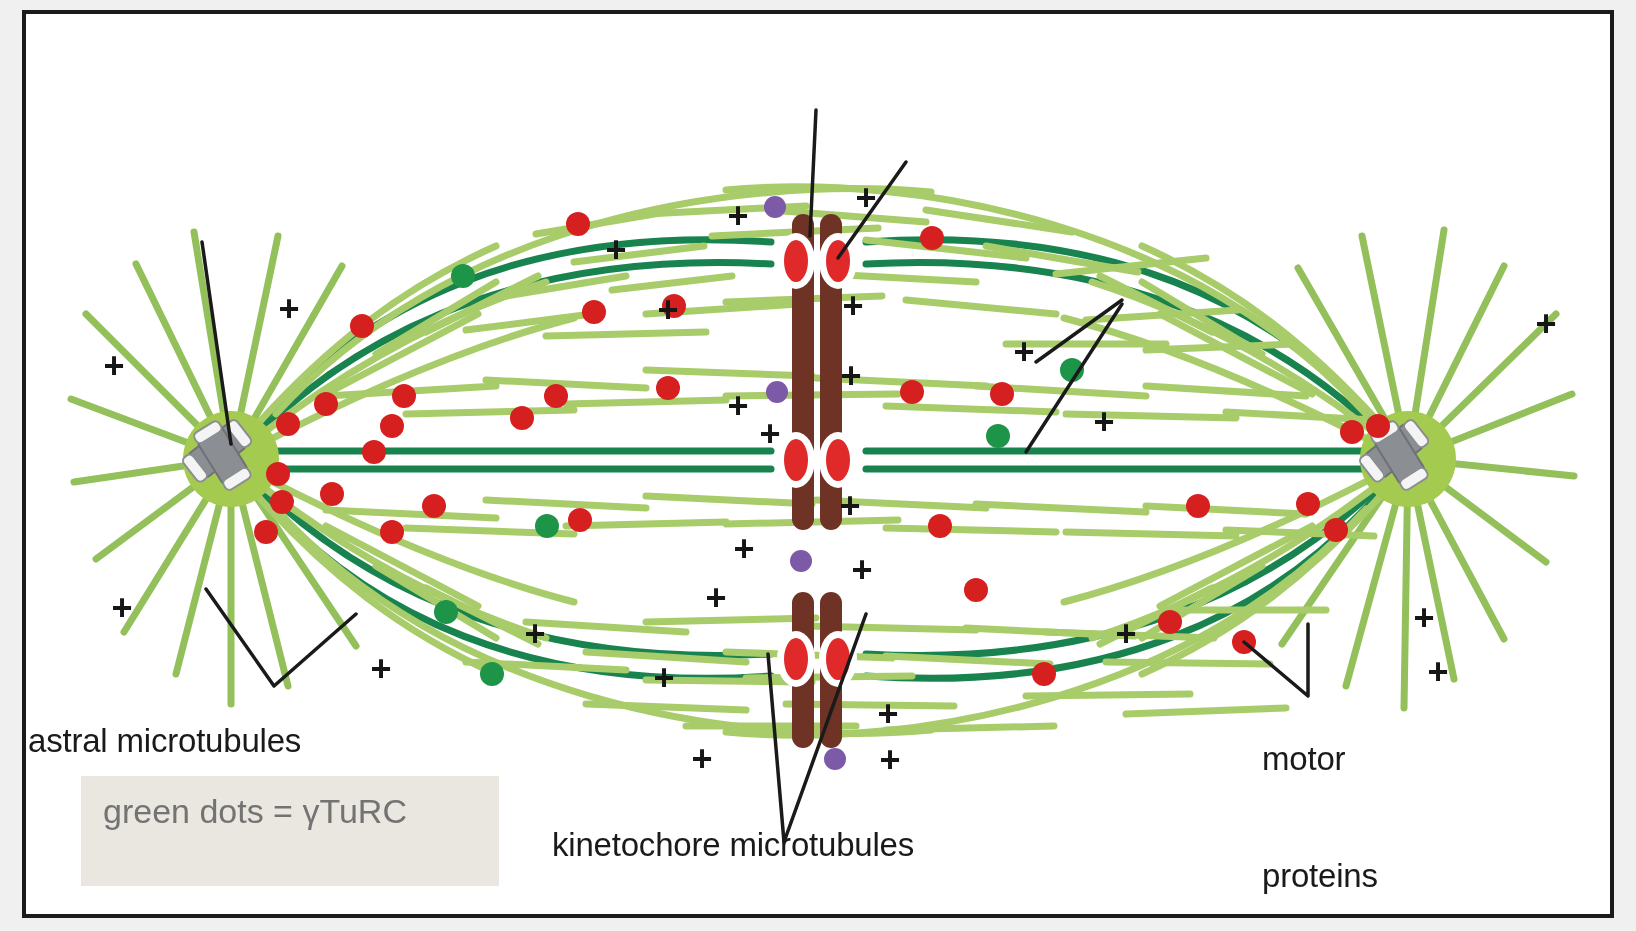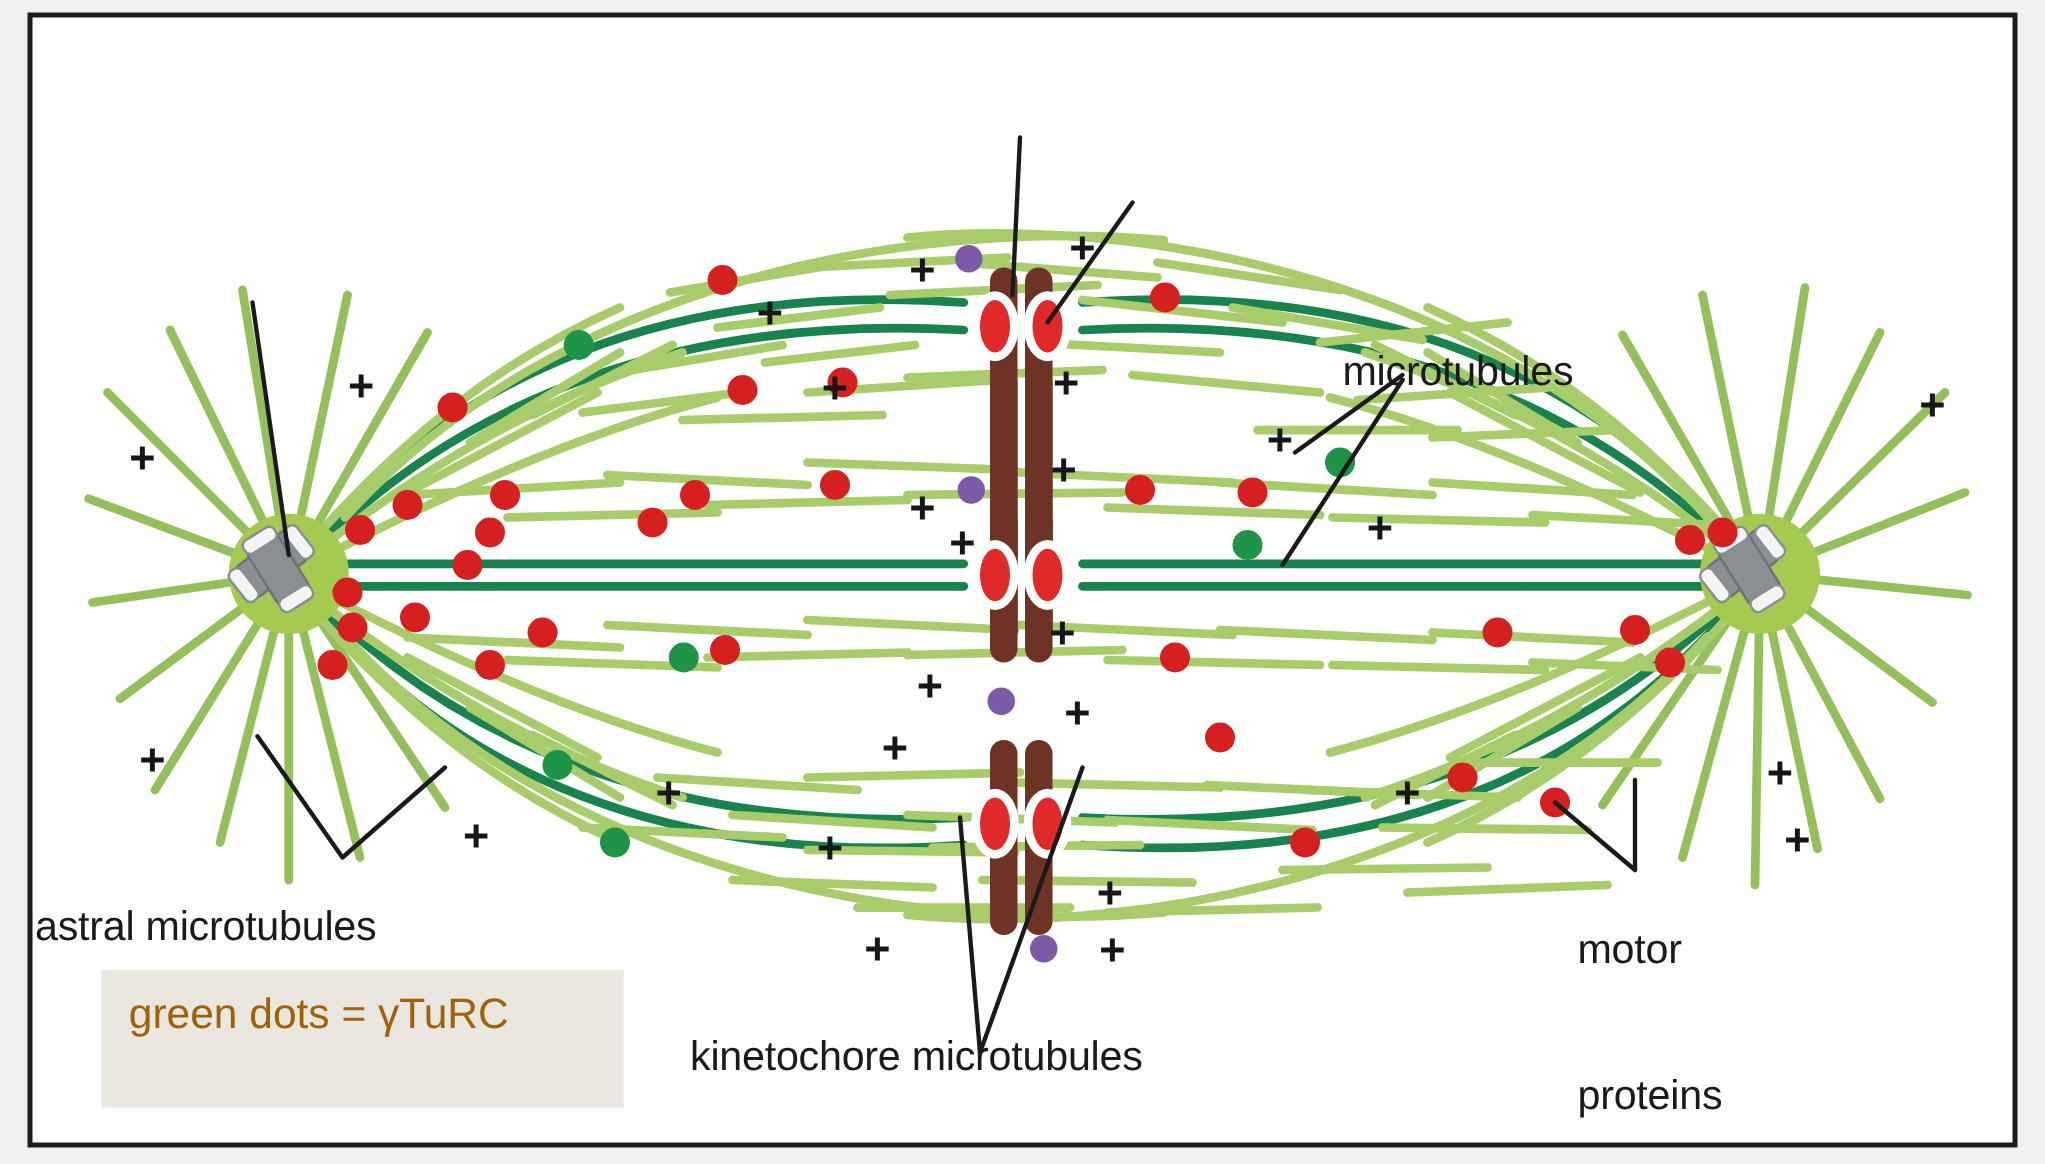--- a/index.html
+++ b/index.html
@@ -46,21 +46,21 @@
     position: absolute;
     left: 55px;
     top: 762px;
     width: 418px;
     height: 110px;
     background: #e9e7df;
   }
   #legend-box .legend-line {
     position: absolute;
     left: 22px;
-    color: #a16207;
+    color: #737373;
     font-size: 34px;
     white-space: pre;
     font-family: "Liberation Sans", sans-serif;
   }
   #legend-l1 { top: 16px; }
   #legend-l2 { top: 58px; }
   .plus {
     position: absolute;
     color: #161616;
     font-size: 36px;
@@ -388,21 +388,20 @@
     <div class="plus" style="left:1100px;top:620px;">+</div>
     <div class="plus" style="left:1520px;top:310px;">+</div>
     <div class="plus" style="left:1398px;top:604px;">+</div>
     <div class="plus" style="left:1412px;top:658px;">+</div>
 
     <div class="lbl" style="left:648px;top:14px;">
     </div>
 
 
     <div class="lbl" style="left:1048px;top:186px;">
-      <div>microtubules</div>
     </div>
 
 
     <div class="lbl" style="left:2px;top:708px;">astral microtubules</div>
 
     <div class="lbl" style="left:526px;top:812px;">kinetochore microtubules</div>
 
     <div class="lbl" style="left:1236px;top:648px;">
       <div>motor</div>
       <div>proteins</div>

